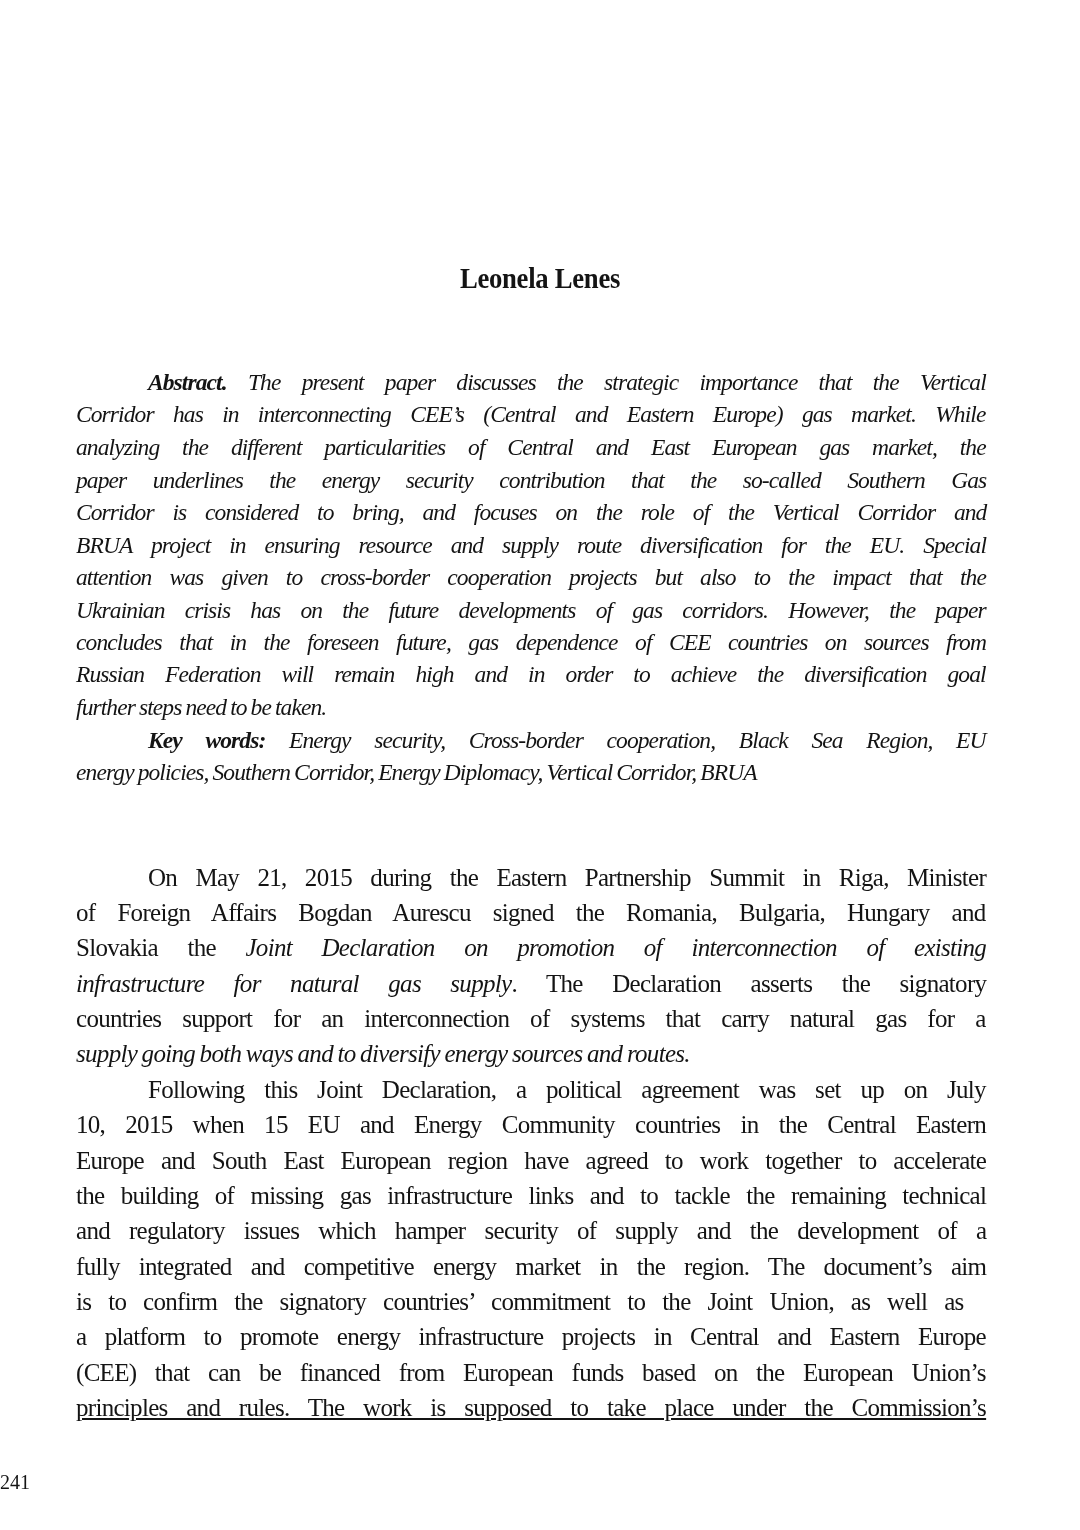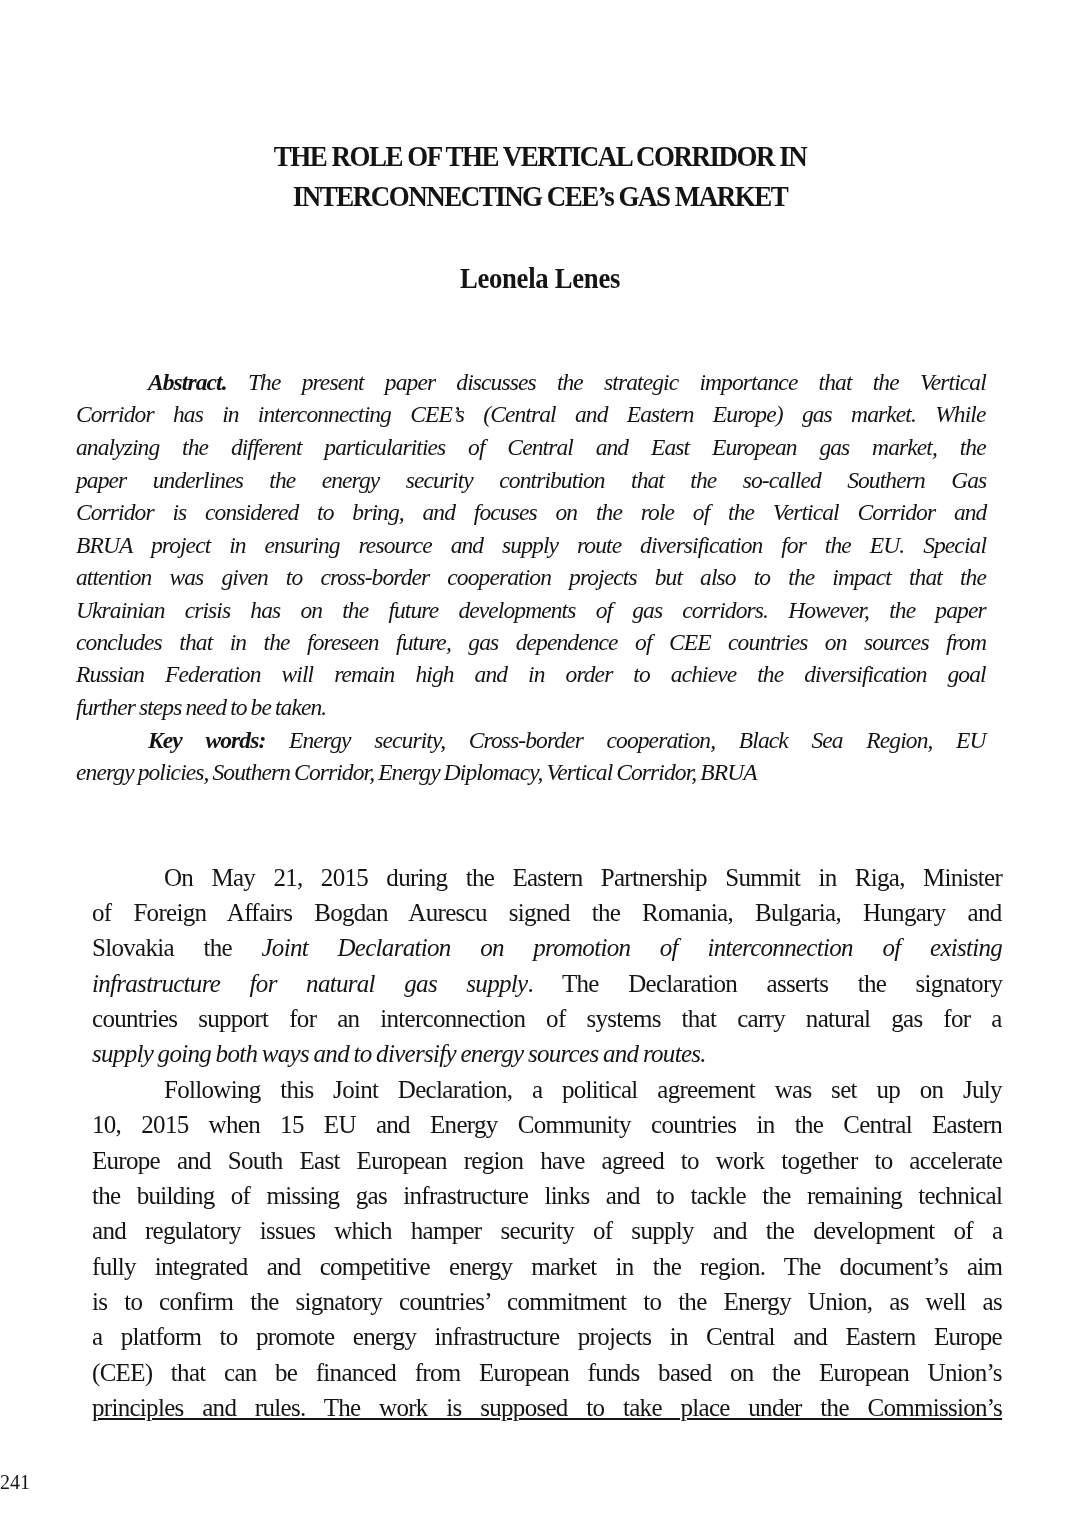--- a/index.html
+++ b/index.html
@@ -86,42 +86,37 @@
     .abstract .bold-lead {
       font-weight: bold;
     }
     .body .line {
       font-size: 25px;
       line-height: 34px;
     }
     .body .line .inner {
       letter-spacing: -0.7px;
       word-spacing: -1px;
-      margin-left: 16px;
     }
     .it { font-style: italic; }
     .page-number {
       position: absolute;
       left: 0;
       width: 1080px;
       top: 1469px;
       text-align: left;
       font-size: 20px;
       line-height: 26px;
     }
   </style>
 </head>
 <body>
 
 <div class="page">
 
-  <div class="title-block">
-    <div class="title-line">THE ROLE OF THE VERTICAL CORRIDOR IN</div>
-    <div class="title-line">INTERCONNECTING CEE’s GAS MARKET</div>
-  </div>
 
   <div class="author">Leonela Lenes</div>
 
   <div class="abstract">
     <div class="line indent" style="top:366px;">
       <span class="inner" style="white-space: nowrap; display: inline-block; width: auto; word-spacing: 16.2px;"><span class="bold-lead">Abstract.</span> <span>The present paper discusses the strategic importance that the Vertical</span></span>
     </div>
     <div class="line" style="top:398px;"><span class="inner" style="white-space: nowrap; display: inline-block; width: auto; word-spacing: 14.2727px;">Corridor has in interconnecting CEE’s (Central and Eastern Europe) gas market. While</span></div>
     <div class="line" style="top:431px;"><span class="inner" style="white-space: nowrap; display: inline-block; width: auto; word-spacing: 17.8182px;">analyzing the different particularities of Central and East European gas market, the</span></div>
     <div class="line" style="top:464px;"><span class="inner" style="white-space: nowrap; display: inline-block; width: auto; word-spacing: 21.4px;">paper underlines the energy security contribution that the so-called Southern Gas</span></div>
@@ -151,20 +146,20 @@
     </div>
     <div class="line" style="top:1002px;"><span class="inner" style="white-space: nowrap; display: inline-block; width: auto; word-spacing: 15.3333px;">countries support for an interconnection of systems that carry natural gas for a</span></div>
     <div class="line last" style="top:1037px;"><span class="inner" style="white-space: nowrap; display: inline-block; width: auto;">supply going both ways and to diversify energy sources and routes.</span></div>
 
     <div class="line indent" style="top:1073px;"><span class="inner" style="white-space: nowrap; display: inline-block; width: auto; word-spacing: 14.0909px;">Following this Joint Declaration, a political agreement was set up on July</span></div>
     <div class="line" style="top:1108px;"><span class="inner" style="white-space: nowrap; display: inline-block; width: auto; word-spacing: 14.5833px;">10, 2015 when 15 EU and Energy Community countries in the Central Eastern</span></div>
     <div class="line" style="top:1144px;"><span class="inner" style="white-space: nowrap; display: inline-block; width: auto; word-spacing: 11.3333px;">Europe and South East European region have agreed to work together to accelerate</span></div>
     <div class="line" style="top:1179px;"><span class="inner" style="white-space: nowrap; display: inline-block; width: auto; word-spacing: 10.75px;">the building of missing gas infrastructure links and to tackle the remaining technical</span></div>
     <div class="line" style="top:1214px;"><span class="inner" style="white-space: nowrap; display: inline-block; width: auto; word-spacing: 13.4167px;">and regulatory issues which hamper security of supply and the development of a</span></div>
     <div class="line" style="top:1250px;"><span class="inner" style="white-space: nowrap; display: inline-block; width: auto; word-spacing: 13.4545px;">fully integrated and competitive energy market in the region. The document’s aim</span></div>
-    <div class="line" style="top:1285px;"><span class="inner" style="white-space: nowrap; display: inline-block; width: auto; word-spacing: 11.3077px;">is to confirm the signatory countries’ commitment to the Energy Union, as well as</span></div>
+    <div class="line" style="top:1285px;"><span class="inner" style="white-space: nowrap; display: inline-block; width: auto; word-spacing: 11.3077px;">is to confirm the signatory countries’ commitment to the Joint Union, as well as</span></div>
     <div class="line" style="top:1320px;"><span class="inner" style="white-space: nowrap; display: inline-block; width: auto; word-spacing: 12.8182px;">a platform to promote energy infrastructure projects in Central and Eastern Europe</span></div>
     <div class="line" style="top:1356px;"><span class="inner" style="white-space: nowrap; display: inline-block; width: auto; word-spacing: 12.9167px;">(CEE) that can be financed from European funds based on the European Union’s</span></div>
     <div class="line" style="top:1391px;"><span class="inner" style="white-space: nowrap; display: inline-block; width: auto; word-spacing: 13.0833px; text-decoration: underline;">principles and rules. The work is supposed to take place under the Commission’s</span></div>
   </div>
 
   <div class="page-number">241</div>
 </div>
 
 </body></html>

